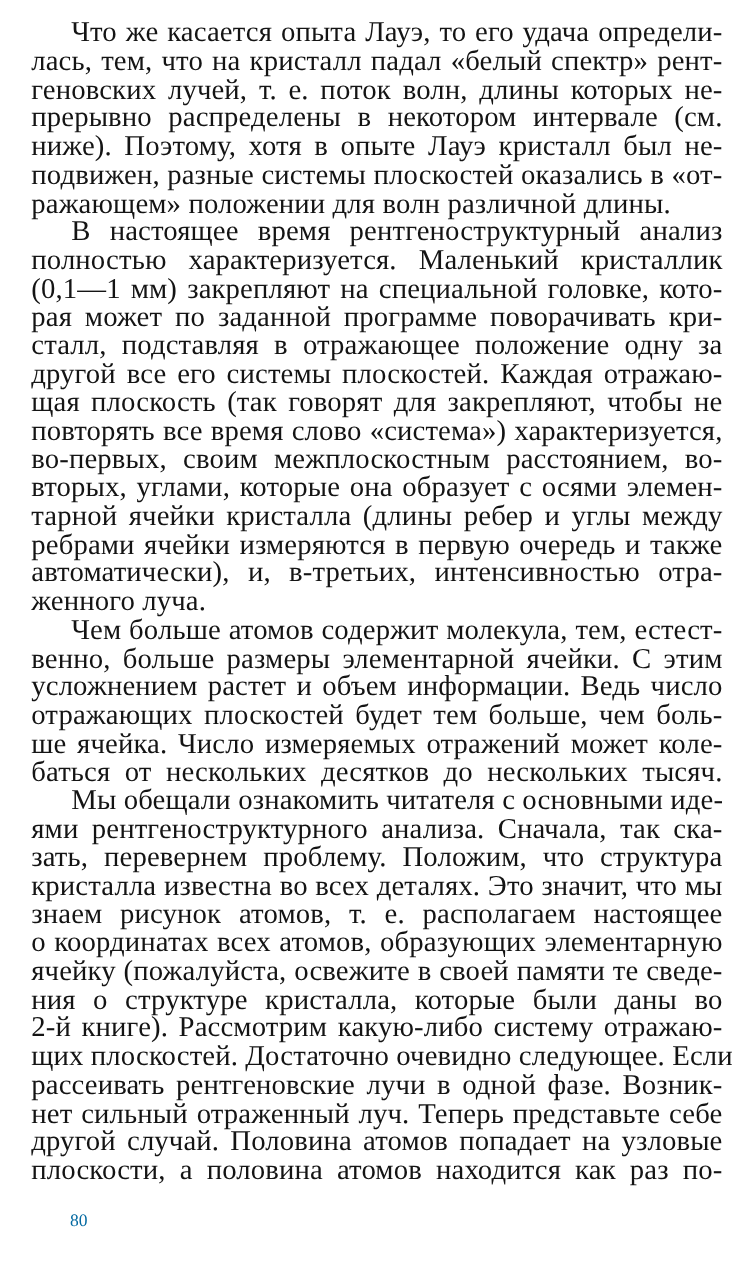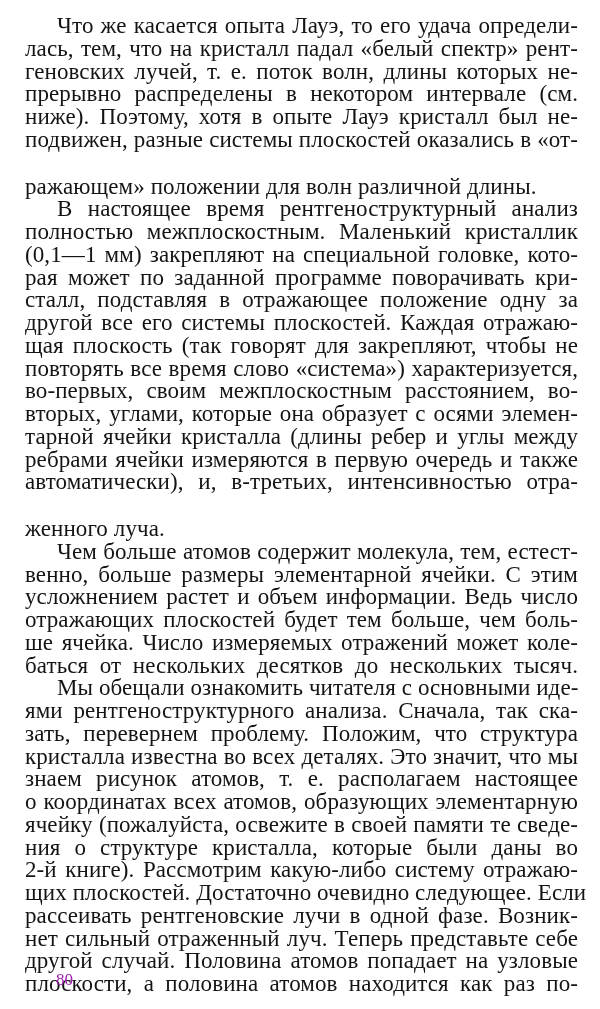--- a/index.html
+++ b/index.html
@@ -10,44 +10,44 @@
     color: #141414;
   }
   .page { position: absolute; left: 25px; top: 15px; width: 553px; }
   .line {
     display: block; height: 22.75px; line-height: 22.75px;
     font-size: 23px; white-space: nowrap;
     text-align: justify; text-align-last: justify;
     letter-spacing: 0.1px;
   }
   .line.indent { padding-left: 32px; }
-  .line.last { text-align-last: left; margin-top: 24px; }
+  .line.last { text-align-last: left; }
   .pagenum {
     position: absolute; left: 56px; top: 970px;
-    font-size: 17px; font-family: "Liberation Serif", serif; color: #a21caf;
+    font-size: 14px; font-family: "Liberation Serif", serif; color: #0369a1;
   }
 </style>
 </head>
 <body>
 
 <div class="page">
 
   <div>
     <span class="line indent">Что же касается опыта Лауэ, то его удача определи-</span>
     <span class="line">лась, тем, что на кристалл падал «белый спектр» рент-</span>
     <span class="line">геновских лучей, т. е. поток волн, длины которых не-</span>
     <span class="line">прерывно распределены в некотором интервале (см.</span>
     <span class="line">ниже). Поэтому, хотя в опыте Лауэ кристалл был не-</span>
     <span class="line">подвижен, разные системы плоскостей оказались в «от-</span>
     <span class="line last">ражающем» положении для волн различной длины.</span>
   </div>
 
   <div>
     <span class="line indent">В настоящее время рентгеноструктурный анализ</span>
-    <span class="line">полностью межплоскостным. Маленький кристаллик</span>
+    <span class="line">полностью характеризуется. Маленький кристаллик</span>
     <span class="line">(0,1—1 мм) закрепляют на специальной головке, кото-</span>
     <span class="line">рая может по заданной программе поворачивать кри-</span>
     <span class="line">сталл, подставляя в отражающее положение одну за</span>
     <span class="line">другой все его системы плоскостей. Каждая отражаю-</span>
     <span class="line">щая плоскость (так говорят для закрепляют, чтобы не</span>
     <span class="line">повторять все время слово «система») характеризуется,</span>
     <span class="line">во-первых, своим межплоскостным расстоянием, во-</span>
     <span class="line">вторых, углами, которые она образует с осями элемен-</span>
     <span class="line">тарной ячейки кристалла (длины ребер и углы между</span>
     <span class="line">ребрами ячейки измеряются в первую очередь и также</span>

